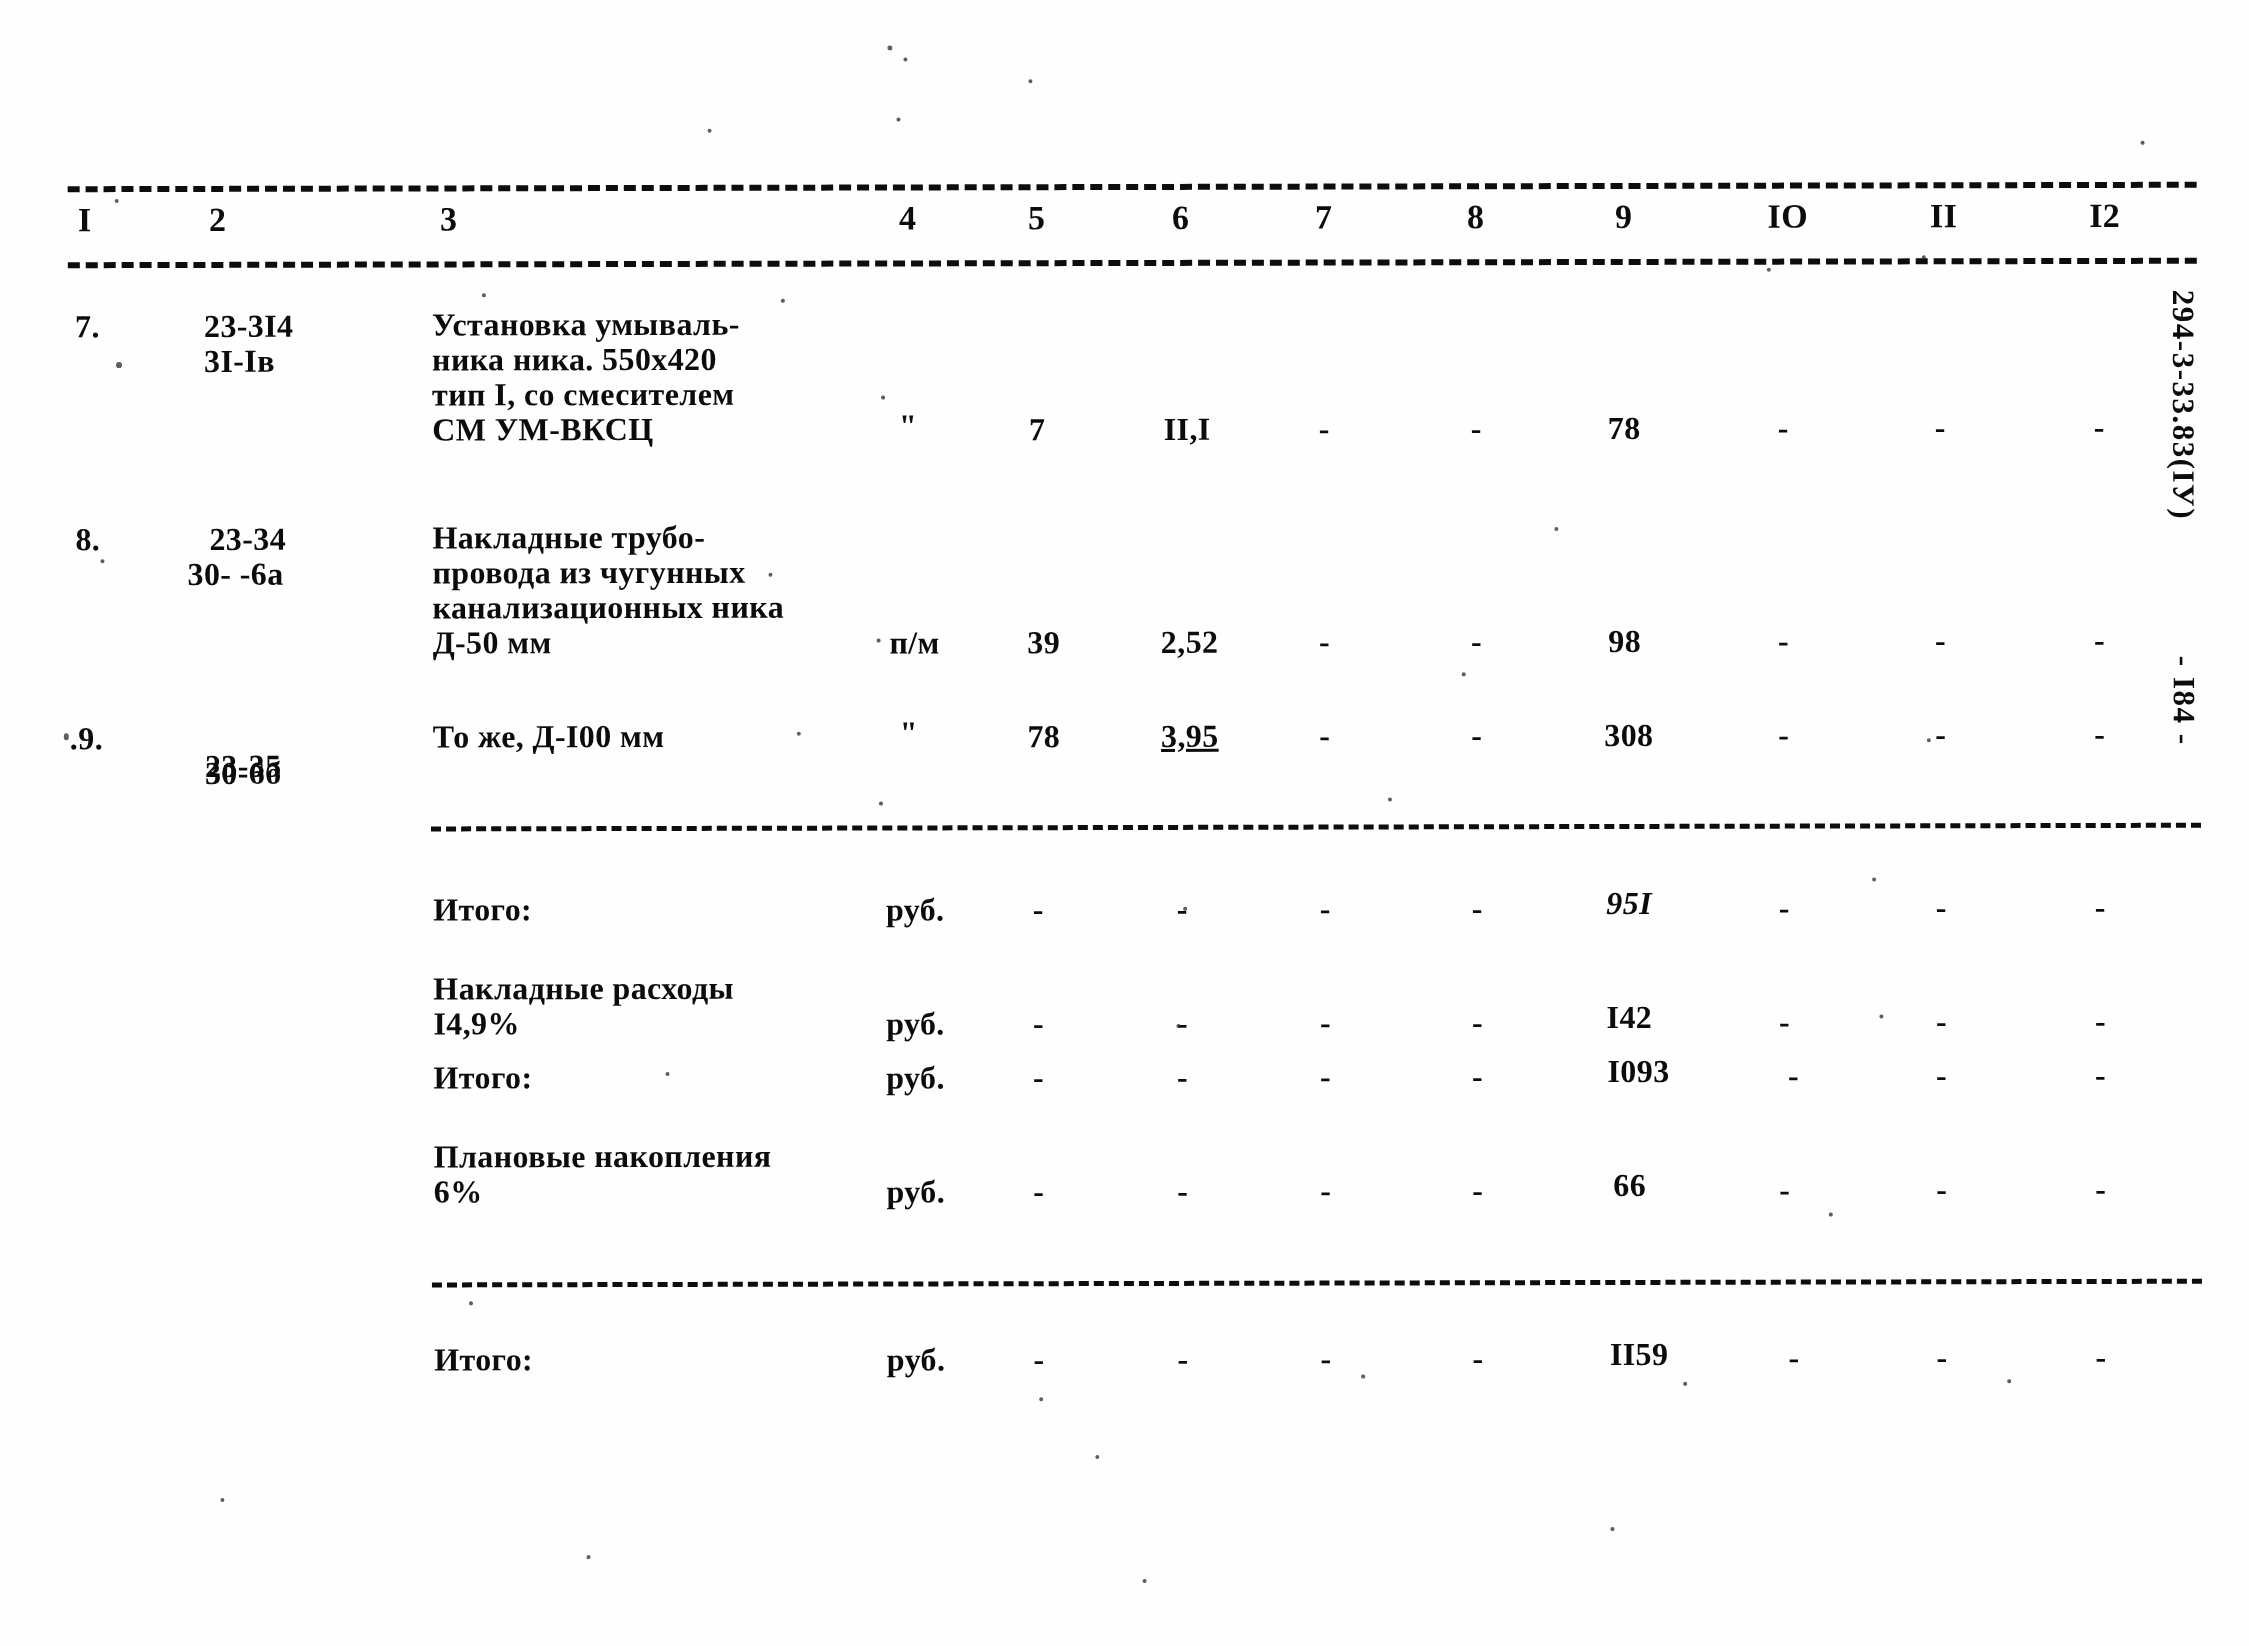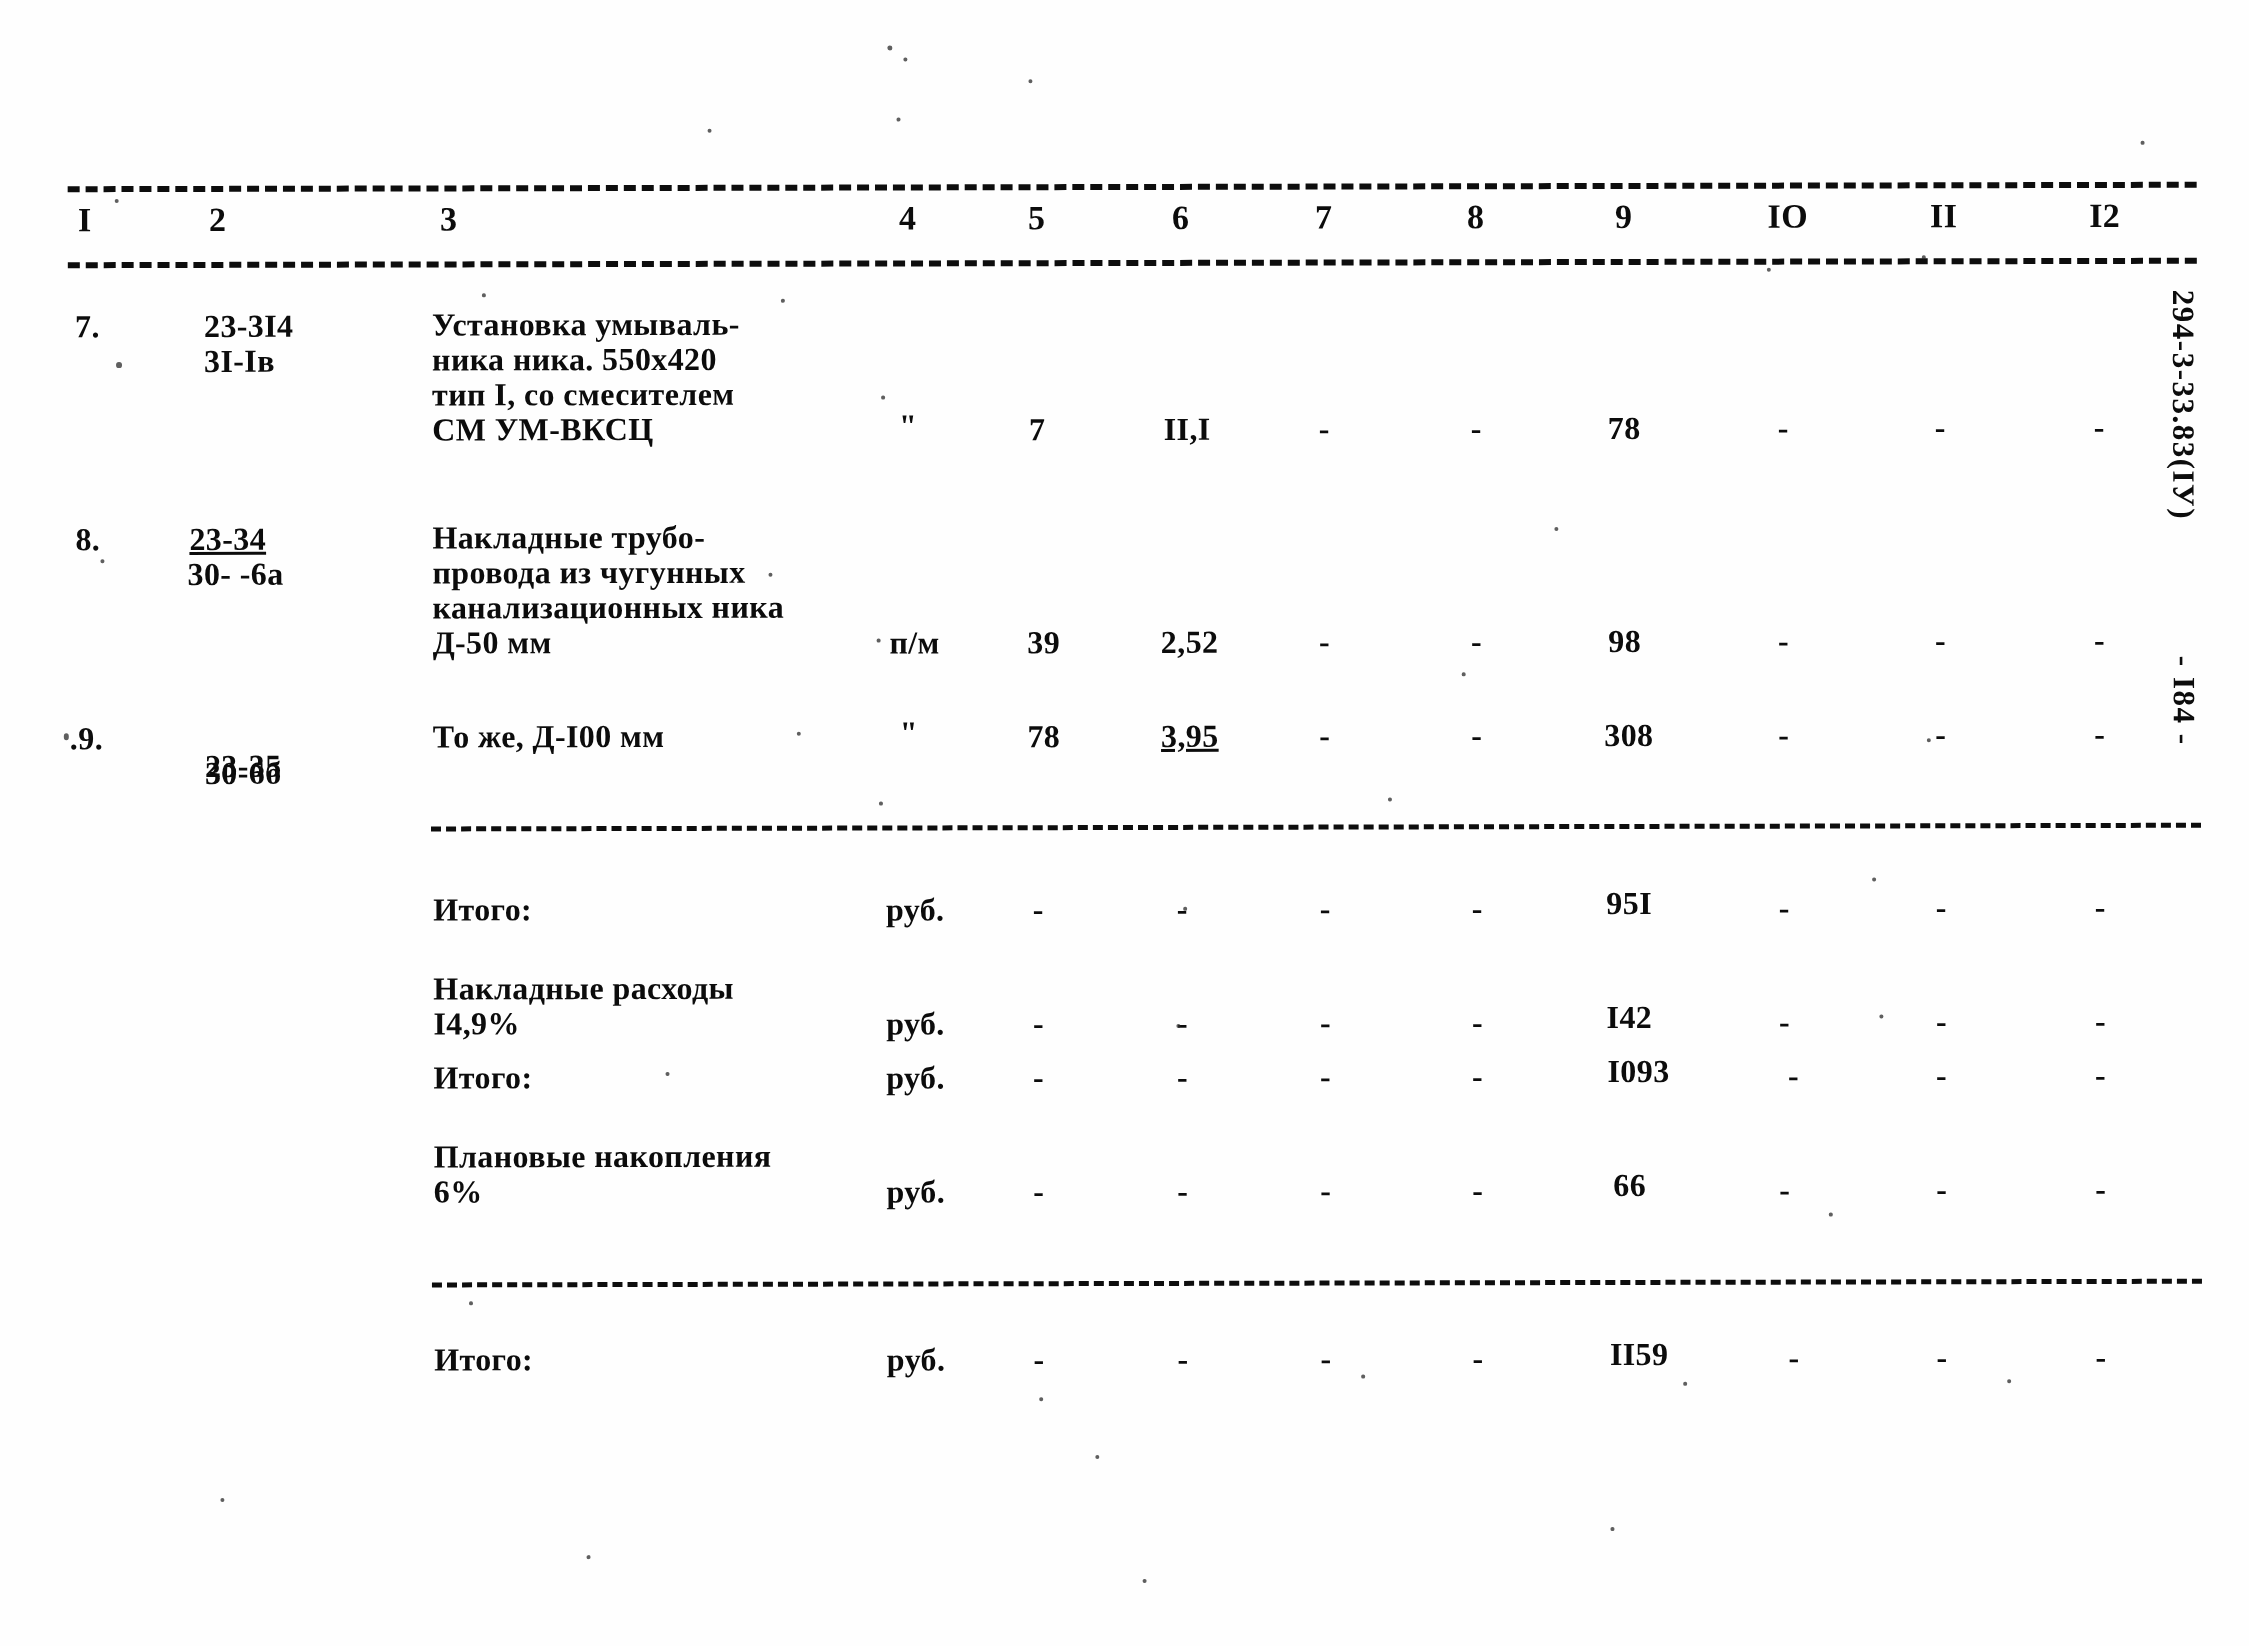--- a/index.html
+++ b/index.html
@@ -93,21 +93,21 @@
   <div class="t num center" style="left:1038px;top:411px;">7</div>
   <div class="t num center" style="left:1188px;top:411px;">II,I</div>
   <div class="t num center" style="left:1325px;top:411px;">-</div>
   <div class="t num center" style="left:1477px;top:411px;">-</div>
   <div class="t num center" style="left:1625px;top:411px;">78</div>
   <div class="t num center" style="left:1784px;top:411px;">-</div>
   <div class="t num center" style="left:1941px;top:411px;">-</div>
   <div class="t num center" style="left:2100px;top:411px;">-</div>
 
   <div class="t cell" style="left:76px;top:519px;">8.</div>
-  <div class="t cell" style="left:190px;top:519px;text-decoration:underline;">23-34</div>
+  <div class="t cell" style="left:210px;top:519px;">23-34</div>
   <div class="t cell" style="left:188px;top:554px;">30- -6а</div>
 
   <div class="t desc" style="left:433px;top:519px;">Накладные трубо-</div>
   <div class="t desc" style="left:433px;top:554px;">провода из чугунных</div>
   <div class="t desc" style="left:433px;top:589px;">канализационных ника</div>
   <div class="t desc" style="left:433px;top:624px;">Д-50 мм</div>
 
   <div class="t num center" style="left:915px;top:624px;">п/м</div>
   <div class="t num center" style="left:1044px;top:624px;">39</div>
   <div class="t num center" style="left:1190px;top:624px;">2,52</div>
@@ -133,21 +133,21 @@
   <div class="t num center" style="left:1784px;top:718px;">-</div>
   <div class="t num center" style="left:1941px;top:718px;">-</div>
   <div class="t num center" style="left:2100px;top:718px;">-</div>
 
   <div class="t desc" style="left:433px;top:891px;">Итого:</div>
   <div class="t num center" style="left:915px;top:891px;">руб.</div>
   <div class="t num center" style="left:1038px;top:891px;">-</div>
   <div class="t num center" style="left:1182px;top:891px;">-</div>
   <div class="t num center" style="left:1325px;top:891px;">-</div>
   <div class="t num center" style="left:1477px;top:891px;">-</div>
-  <div class="t num center" style="left:1629px;top:886px;">95I</div>
+  <div class="t num center" style="left:1629px;top:886px;font-style:italic;">95I</div>
   <div class="t num center" style="left:1784px;top:891px;">-</div>
   <div class="t num center" style="left:1941px;top:891px;">-</div>
   <div class="t num center" style="left:2100px;top:891px;">-</div>
 
   <div class="t desc" style="left:433px;top:970px;">Накладные расходы</div>
   <div class="t desc" style="left:433px;top:1005px;">I4,9%</div>
   <div class="t num center" style="left:915px;top:1005px;">руб.</div>
   <div class="t num center" style="left:1038px;top:1005px;">-</div>
   <div class="t num center" style="left:1182px;top:1005px;">-</div>
   <div class="t num center" style="left:1325px;top:1005px;">-</div>

